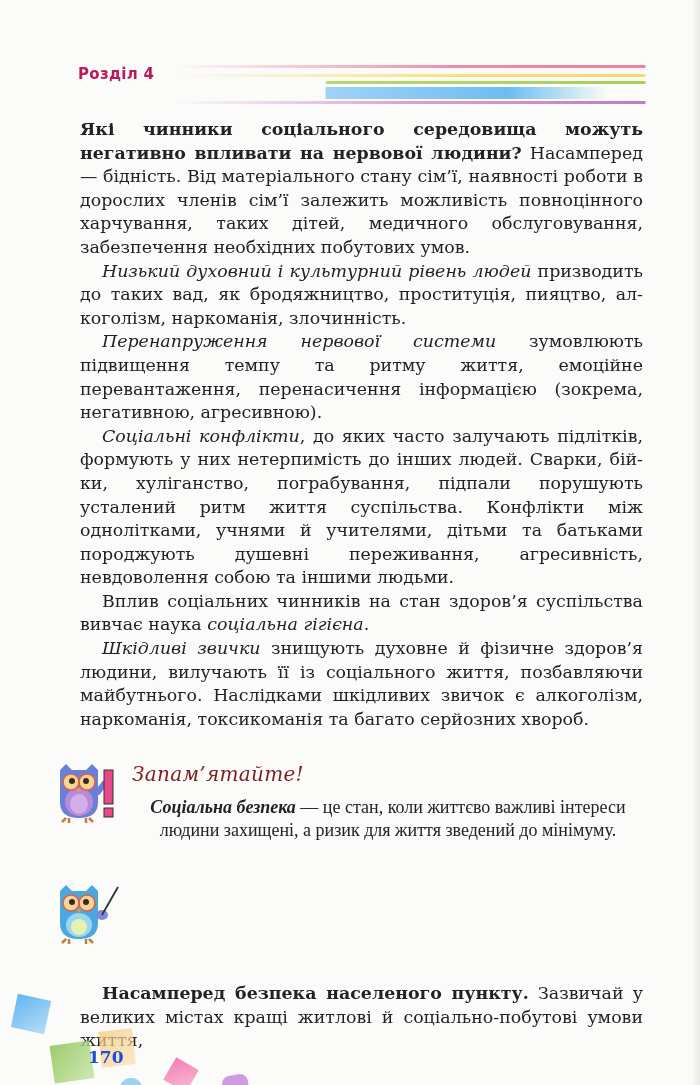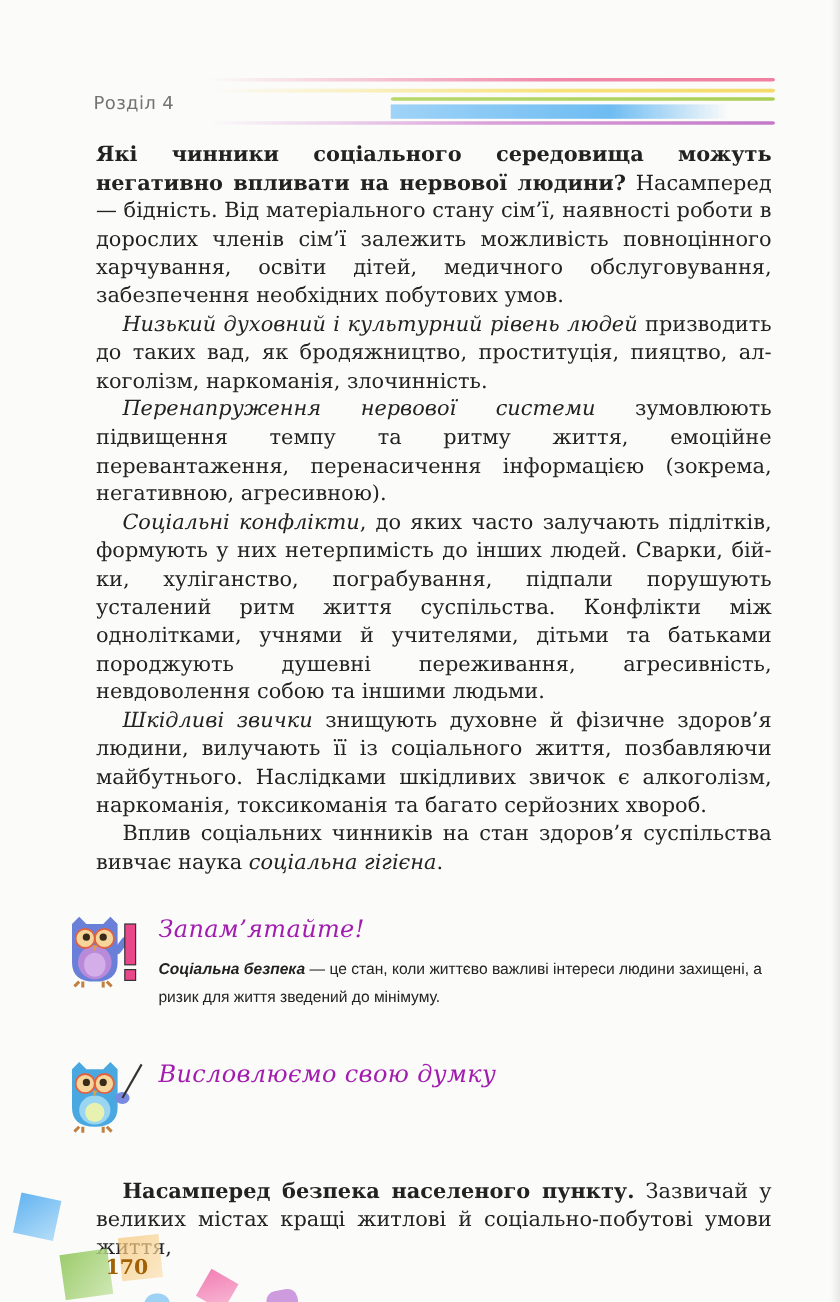--- a/index.html
+++ b/index.html
@@ -8,23 +8,23 @@
     background: #fbfbfa;
     font-family: "DejaVu Serif", "Liberation Serif", serif;
     color: #222;
   }
   .edge-shadow {
     position: absolute; right: 0; top: 0; width: 8px; height: 1085px;
     background: linear-gradient(to right, rgba(0,0,0,0), rgba(0,0,0,0.08));
   }
   
   .section-label {
-    position: absolute; left: 78px; top: 77px;
+    position: absolute; left: 78px; top: 65px;
     font-family: "DejaVu Sans", "Liberation Sans", sans-serif;
-    font-weight: normal; font-size: 15px; color: #737373; letter-spacing: 0.3px;
+    font-weight: bold; font-size: 15px; color: #be185d; letter-spacing: 0.3px;
   }
   .stripe { position: absolute; height: 3px; border-radius: 2px; }
   .stripe.pink   { left: 130px; width: 352px; top: 65px; background: linear-gradient(to right, rgba(240,120,160,0), #f08aa8 60%, #f0809f); }
   .stripe.yellow { left: 130px; width: 352px; top: 74px; background: linear-gradient(to right, rgba(250,230,120,0), #f7e27a 60%, #f5da6a); }
   .stripe.green  { left: 243px; width: 239px; top: 81px; background: linear-gradient(to right, #b8d86a, #a9cf57); }
   .stripe.blue   { left: 243px; width: 210px; top: 87px; height: 12px; border-radius: 0; background: linear-gradient(to right, #9fd3f7, #6ebcf2 65%, rgba(120,190,245,0)); }
   .stripe.purple { left: 130px; width: 352px; top: 101px; background: linear-gradient(to right, rgba(210,140,210,0), #d9a0d9 50%, #c27ac8); }
   .header-stripes { position: absolute; left: 0; top: 0; width: 700px; height: 110px; transform: scaleX(1.34); transform-origin: 0 0; }
 
   
@@ -36,57 +36,57 @@
   .col p.first { text-indent: 0; }
   .b { font-weight: bold; }
   .i { font-style: italic; }
 
   
   .callout { position: absolute; left: 52px; width: 600px; }
   .callout .owl { position: absolute; left: 0; top: 0; width: 76px; height: 64px; }
   .callout .title {
     position: absolute; left: 80px; top: 0;
     font-family: "DejaVu Serif", "Liberation Serif", serif;
-    font-style: italic; font-size: 20px; color: #a21caf; letter-spacing: 0.3px;
+    font-style: italic; font-size: 20px; color: #7f1d1d; letter-spacing: 0.3px;
   }
   .callout .text {
     position: absolute; left: 80px; width: 512px;
-    font-family: Liberation Sans, sans-serif;
-    font-size: 13px; line-height: 23px; color: #222;
+    font-family: Liberation Serif, serif;
+    font-size: 18px; line-height: 23px; color: #222; text-align: center;
   }
   .callout .text .term { font-weight: bold; font-style: italic; }
 
   .page-num {
     position: absolute; left: 88px; top: 1047px;
     font-family: "DejaVu Serif", "Liberation Serif", serif;
-    font-weight: bold; font-size: 17px; color: #a16207; z-index: 2;
+    font-weight: bold; font-size: 17px; color: #1d4ed8; z-index: 2;
   }
   .deco { position: absolute; opacity: 0.85; }
 </style>
 </head>
 <body>
 
 <div class="edge-shadow"></div>
 
 <div class="header-stripes">
   <div class="stripe pink"></div>
   <div class="stripe yellow"></div>
   <div class="stripe green"></div>
   <div class="stripe blue"></div>
   <div class="stripe purple"></div>
 </div>
 <div class="section-label">Розділ 4</div>
 
 <div class="col" style="top:118px;">
-  <p class="first"><span class="b">Які чинники соціального середовища можуть негативно впливати на нервової людини?</span><span> Насамперед — бідність. Від матеріального стану сім’ї, наявності роботи в дорослих чле­нів сім’ї залежить можливість повноцінного харчування, освіти дітей, медичного обслуговування, забезпечення необ­хідних побутових умов.</span></p>
+  <p class="first"><span class="b">Які чинники соціального середовища можуть негативно впливати на нервової людини?</span><span> Насамперед — бідність. Від матеріального стану сім’ї, наявності роботи в дорослих чле­нів сім’ї залежить можливість повноцінного харчування, таких дітей, медичного обслуговування, забезпечення необ­хідних побутових умов.</span></p>
   <p><span class="i">Низький духовний і культурний рівень людей</span><span> призводить до таких вад, як бродяжництво, проституція, пияцтво, ал­коголізм, наркоманія, злочинність.</span></p>
   <p><span class="i">Перенапруження нервової системи</span><span> зумовлюють підвищен­ня темпу та ритму життя, емоційне перевантаження, перена­сичення інформацією (зокрема, негативною, агресивною).</span></p>
   <p><span class="i">Соціальні конфлікти</span><span>, до яких часто залучають підлітків, формують у них нетерпимість до інших людей. Сварки, бій­ки, хуліганство, пограбування, підпали порушують усталений ритм життя суспільства. Конфлікти між однолітками, учня­ми й учителями, дітьми та батьками породжують душевні переживання, агресивність, невдоволення собою та іншими людьми.</span></p>
+  <p><span>Вплив соціальних чинників на стан здоров’я суспіль­ства вивчає наука </span><span class="i">соціальна гігієна</span><span>.</span></p>
   <p><span class="i">Шкідливі звички</span><span> знищують духовне й фізичне здоров’я людини, вилучають її із соціального життя, позбавляючи майбутнього. Наслідками шкідливих звичок є алкоголізм, наркоманія, токсикоманія та багато серйозних хвороб.</span></p>
-  <p><span>Вплив соціальних чинників на стан здоров’я суспіль­ства вивчає наука </span><span class="i">соціальна гігієна</span><span>.</span></p>
 </div>
 
 <div class="callout" style="top:762px; height:100px;">
   <svg class="owl" viewBox="0 0 76 64">
     <path d="M8 8 L14 2 L20 8 L34 8 L40 2 L46 8 L46 40 Q46 56 27 56 Q8 56 8 40 Z" fill="#6a7fd8"></path>
     <ellipse cx="27" cy="40" rx="14" ry="14" fill="#b98ad9"></ellipse>
     <ellipse cx="27" cy="42" rx="9" ry="10" fill="#d4aee8"></ellipse>
     <circle cx="19" cy="20" r="8" fill="#f5d59a"></circle>
     <circle cx="35" cy="20" r="8" fill="#f5d59a"></circle>
     <circle cx="19" cy="20" r="8" fill="none" stroke="#e06040" stroke-width="1.5"></circle>
@@ -112,21 +112,20 @@
     <circle cx="35" cy="20" r="8" fill="#f5d59a"></circle>
     <circle cx="19" cy="20" r="8" fill="none" stroke="#e06040" stroke-width="1.5"></circle>
     <circle cx="35" cy="20" r="8" fill="none" stroke="#e06040" stroke-width="1.5"></circle>
     <circle cx="20" cy="19" r="3" fill="#3a2a1a"></circle>
     <circle cx="34" cy="19" r="3" fill="#3a2a1a"></circle>
     <path d="M25 26 L27 31 L29 26 Z" fill="#e0a040"></path>
     <path d="M14 56 l-4 4 M17 56 l0 5 M37 56 l4 4 M34 56 l0 5" stroke="#c08040" stroke-width="2.5"></path>
     <ellipse cx="50" cy="32" rx="6" ry="5" fill="#7a8ae0"></ellipse>
     <path d="M50 32 L66 4" stroke="#333" stroke-width="1.8"></path>
   </svg>
-  <div class="title">Висловлюємо свою думку</div>
 </div>
 
 <div class="col" style="top:982px;">
   <p><span class="b">Насамперед безпека населеного пункту.</span><span> Зазвичай у вели­ких містах кращі житлові й соціально-побутові умови життя,</span></p>
 </div>
 
 <div class="deco" style="left:14px; top:997px; width:34px; height:34px; background:linear-gradient(135deg,#4aa8ef,#a8d8f8); transform:rotate(12deg);"></div>
 <div class="deco" style="left:52px; top:1043px; width:40px; height:38px; background:linear-gradient(135deg,#8cc454,#c8e4a8); transform:rotate(-8deg);"></div>
 <div class="deco" style="left:100px; top:1030px; width:34px; height:36px; background:linear-gradient(135deg,#f6c676,#fbe0b0); transform:rotate(-6deg); opacity:0.7;"></div>
 <div class="deco" style="left:168px; top:1062px; width:26px; height:26px; background:linear-gradient(135deg,#f06aa8,#f8b0d0); transform:rotate(30deg);"></div>

